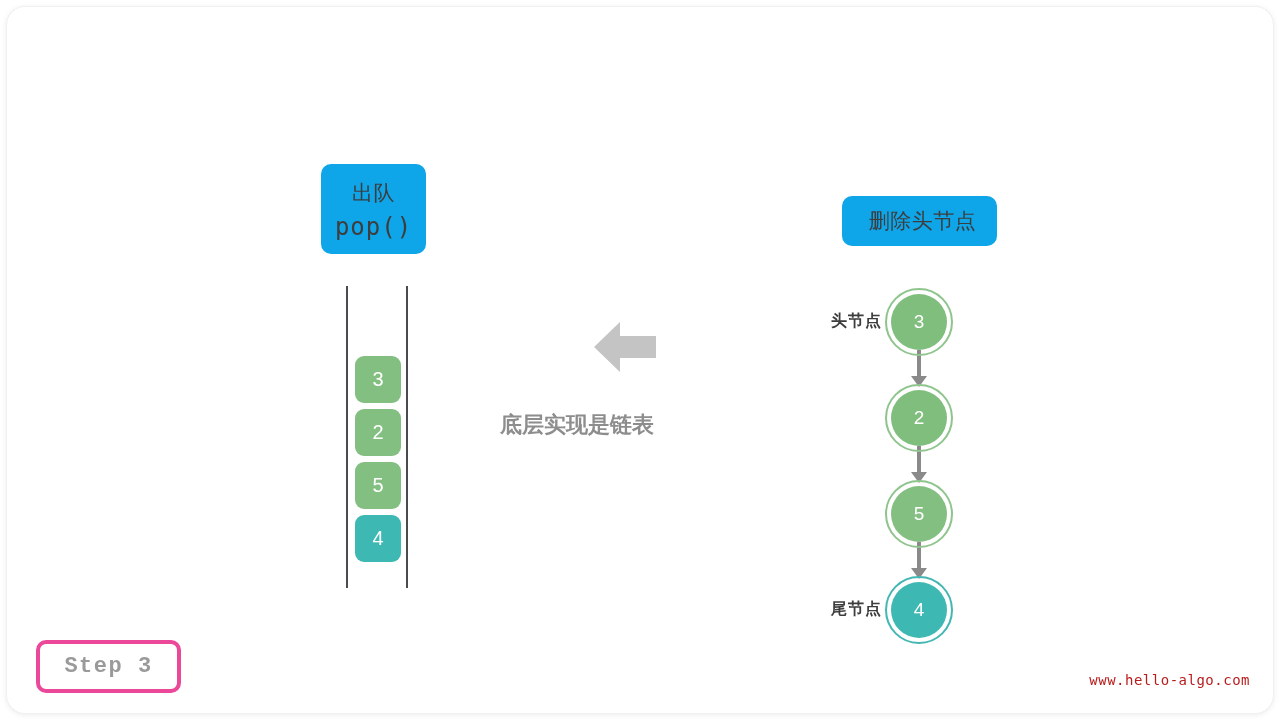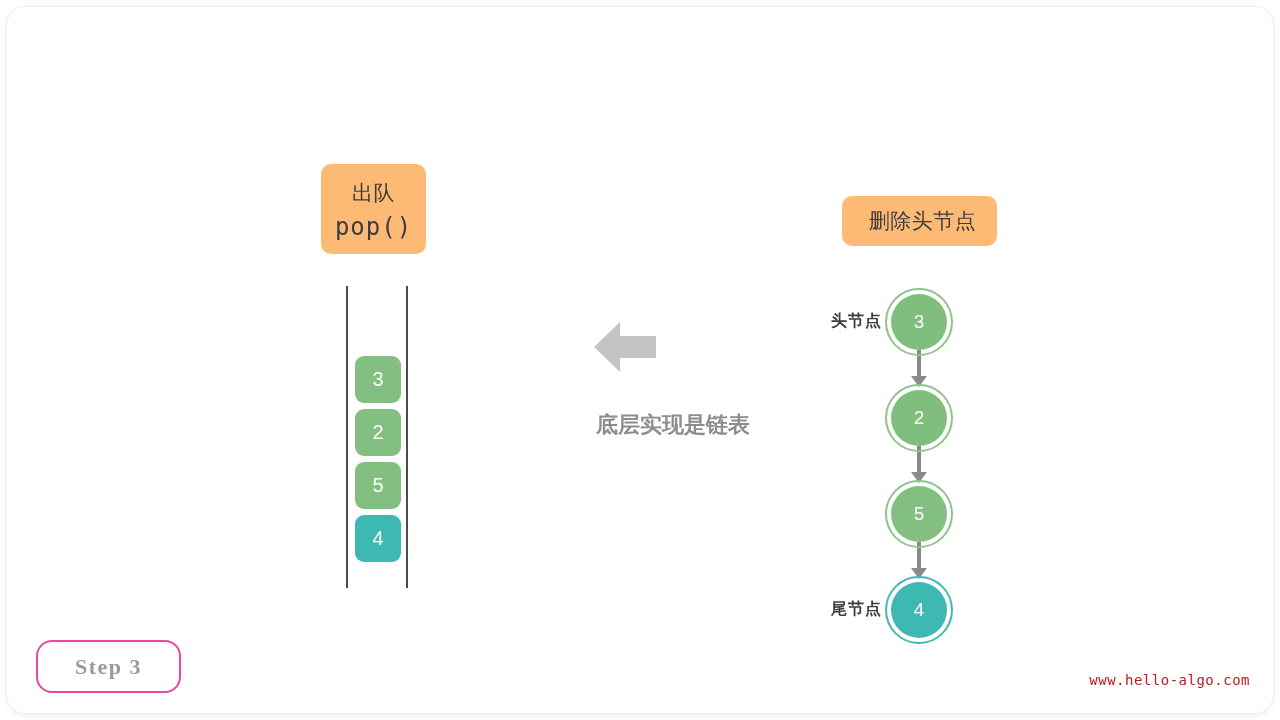--- a/index.html
+++ b/index.html
@@ -28,21 +28,21 @@
     width: 1266px;
     height: 706px;
     border-radius: 18px;
     background: #ffffff;
     box-shadow: 0 0 0 1px #f0f0f0, 0 1px 6px rgba(0,0,0,0.10);
   }
 
   
   .chip {
     position: absolute;
-    background: #fdba74;
+    background: #0ea5e9;
     border-radius: 10px;
     color: #3d3d3d;
     display: flex;
     flex-direction: column;
     align-items: center;
     justify-content: center;
     box-sizing: border-box;
   }
   .chip-line {
     font-size: 21px;
@@ -115,21 +115,21 @@
     left: 594px;
     top: 318px;
     width: 62px;
     height: 58px;
   }
   #flow-caption {
     position: absolute;
     left: 500px;
     top: 408px;
     width: 250px;
-    text-align: right;
+    text-align: left;
     color: #8d8d8d;
     font-weight: bold;
     font-size: 22px;
     line-height: 34px;
   }
   .caption-line { white-space: nowrap; }
 
   
   #linked-list {
     position: absolute;
@@ -194,28 +194,28 @@
     left: 22px;
   }
 
   
   #step-badge {
     position: absolute;
     left: 36px;
     top: 640px;
     width: 145px;
     height: 53px;
-    border: 2px solid #ec4899;
-    border-radius: 16px;
+    border: 4px solid #ec4899;
+    border-radius: 10px;
     background: #ffffff;
     display: flex;
     align-items: center;
     justify-content: center;
     color: #9a9a9a;
-    font-family: Liberation Serif, serif;
+    font-family: Liberation Mono, monospace;
     font-weight: bold;
     font-size: 22px;
     letter-spacing: 1.5px;
     box-sizing: border-box;
   }
   #watermark {
     position: absolute;
     right: 30px;
     top: 672px;
     color: #b91c1c;

